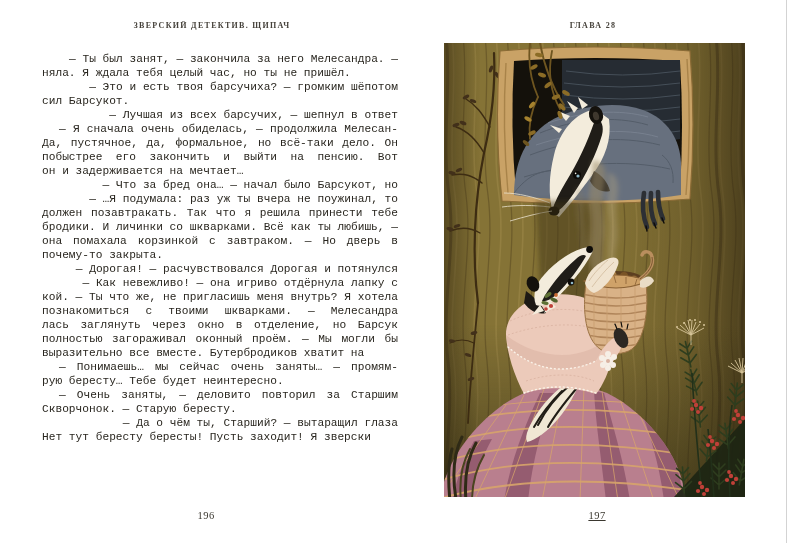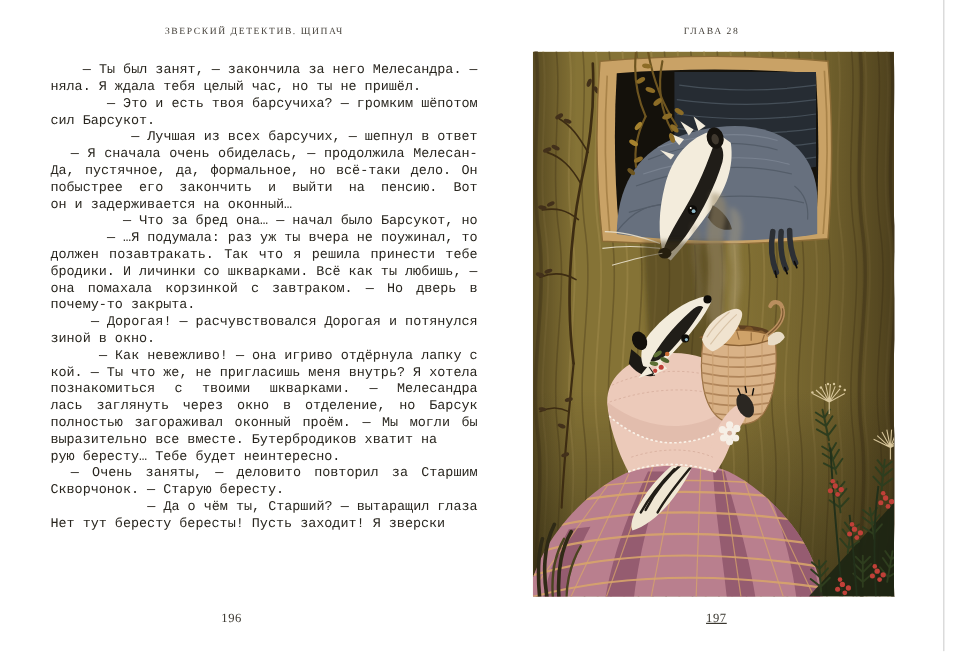--- a/index.html
+++ b/index.html
@@ -1,63 +1,63 @@
 <!DOCTYPE html>
 <html lang="ru" style="--c-wall: #857336; --c-wall-light: #a28c4c; --c-wall-dark: #55451f; --c-window-frame: #c9a266; --c-window-dark: #14110b; --c-curtain: #262c33; --c-sweater: #67707e; --c-badger-white: #f3ecdc; --c-badger-black: #201d18; --c-shawl: #eccaba; --c-skirt: #b97f8e; --c-skirt-dark: #8f566c; --c-plaid-line: #d8a56b; --c-basket: #d9b287; --c-basket-weave: #b0855a; --c-cloth: #f0e3cf; --c-steam: #9a8a68; --c-foliage-dark: #2e3d1e; --c-berries: #c04038; --c-branch: #3d2c12; --c-gold-leaf: #8c6c26; --c-eye-blue: #8fb9c9;"><head>
 <meta charset="utf-8">
 <style>
   html,body{margin:0;padding:0;background:#ffffff;}
   .canvas{position:relative;width:800px;height:543px;background:#ffffff;overflow:hidden;
           font-family:"Liberation Serif",serif;color:#29261f;}
   .running-head{position:absolute;top:21px;font-size:8px;letter-spacing:1.3px;color:#45413a;
-                white-space:nowrap;transform:translateX(-50%);}
+                white-space:nowrap;transform:translateX(-50%);font-weight:bold;}
   .rh-left{left:212px;}
   .rh-right{left:593px;}
   .text-block{position:absolute;left:42px;top:52px;width:356px;font-size:11.2px;line-height:14px;}
   .line{height:14px;overflow:hidden;text-align:left;font-family:Liberation Mono, monospace;}
   .line.jst{text-align:justify;text-align-last:justify;}
   .line.ind{text-indent:17px;text-align:right;}
   .page-num{position:absolute;top:510px;font-size:10.5px;color:#3a372f;transform:translateX(-50%);
             letter-spacing:.5px;}
-  .pn-left{left:193px;text-align:right;}
+  .pn-left{left:206px;text-align:right;}
   .pn-right{left:597px;text-decoration:underline;}
   .illu{position:absolute;left:444px;top:43px;width:301px;height:454px;display:block;}
   .edge-line{position:absolute;left:786px;top:0;width:1px;height:543px;background:#d3d3d3;}
 </style>
 </head>
 <body>
 
 <div class="canvas">
 
   <div>
     <div class="running-head rh-left">ЗВЕРСКИЙ ДЕТЕКТИВ. ЩИПАЧ</div>
     <div class="text-block">
         <div class="line ind jst">— Ты был занят, — закончила за него Мелесандра. — Я по-</div>
         <div class="line">няла. Я ждала тебя целый час, но ты не пришёл.</div>
         <div class="line ind jst">— Это и есть твоя барсучиха? — громким шёпотом спро-</div>
         <div class="line">сил Барсукот.</div>
         <div class="line ind">— Лучшая из всех барсучих, — шепнул в ответ Старший.</div>
         <div class="line ind jst">— Я сначала очень обиделась, — продолжила Мелесан-</div>
         <div class="line jst">Да, пустячное, да, формальное, но всё-таки дело. Он мечтает</div>
         <div class="line jst">побыстрее его закончить и выйти на пенсию. Вот поэтому</div>
-        <div class="line">он и задерживается на оконный…</div>
+        <div class="line">он и задерживается на мечтает…</div>
         <div class="line ind jst">— Что за бред она… — начал было Барсукот, но Барсук так</div>
         <div class="line ind jst">— …Я подумала: раз уж ты вчера не поужинал, то хотя бы</div>
         <div class="line jst">должен позавтракать. Так что я решила принести тебе бутер-</div>
         <div class="line jst">бродики. И личинки со шкварками. Всё как ты любишь, —</div>
         <div class="line jst">она помахала корзинкой с завтраком. — Но дверь в участок</div>
         <div class="line">почему-то закрыта.</div>
         <div class="line ind jst">— Дорогая! — расчувствовался Дорогая и потянулся за кор-</div>
-        <div class="line">зиной в окно.</div>
         <div class="line ind jst">— Как невежливо! — она игриво отдёрнула лапку с корзин-</div>
         <div class="line jst">кой. — Ты что же, не пригласишь меня внутрь? Я хотела бы</div>
         <div class="line jst">познакомиться с твоими шкварками. — Мелесандра попыта-</div>
         <div class="line jst">лась заглянуть через окно в отделение, но Барсук Старший</div>
         <div class="line jst">полностью загораживал оконный проём. — Мы могли бы</div>
         <div class="line">выразительно все вместе. Бутербродиков хватит на всех!</div>
+        <div class="line ind jst">— Понимаешь… мы сейчас очень заняты… — промям-</div>
         <div class="line">рую бересту… Тебе будет неинтересно.</div>
         <div class="line ind jst">— Очень заняты, — деловито повторил за Старшим</div>
         <div class="line">Скворчонок. — Старую бересту.</div>
         <div class="line ind jst">— Да о чём ты, Старший? — вытаращил глаза Барсукот. —</div>
         <div class="line">Нет тут бересту бересты! Пусть заходит! Я зверски прого-</div>
       </div>
     <div class="page-num pn-left">196</div>
   </div>
 
   <div>

